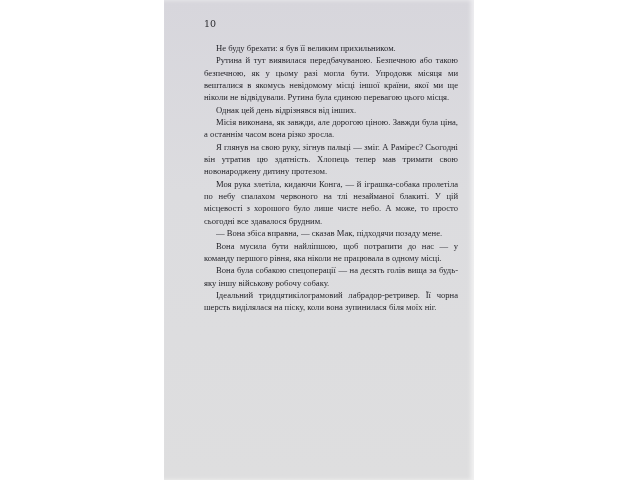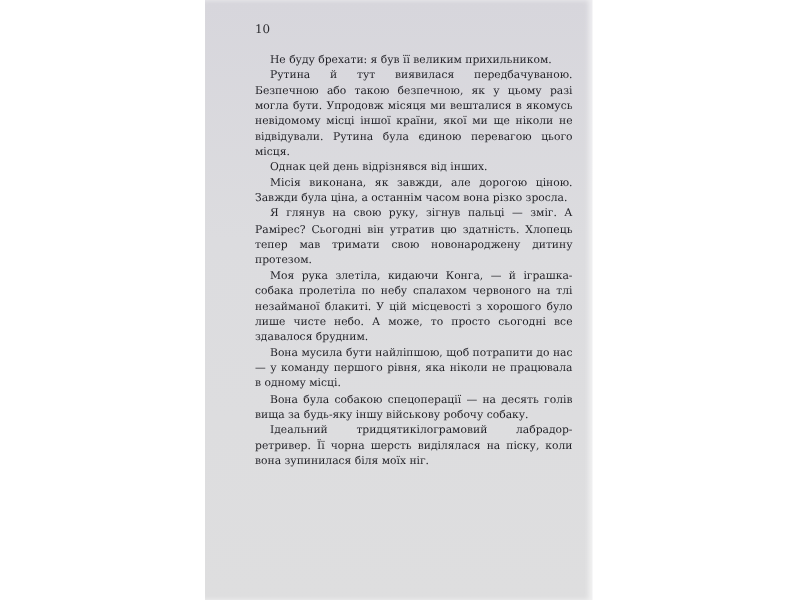--- a/index.html
+++ b/index.html
@@ -35,34 +35,36 @@
       font-family: "DejaVu Serif", serif;
       font-size: 8.6px;
       line-height: 12.35px;
       color: #1f1f25;
       text-align: justify;
     }
     .text-block p {
       margin: 0;
       text-indent: 12px;
       hyphens: manual;
+      font-family: Liberation Serif, serif;
     }
     .text-block p.first {
       text-indent: 12px;
     }
   </style>
 </head>
 <body>
 
 <div class="page">
   <div class="page-number">10</div>
   <div class="text-block">
     <p class="first">Не буду брехати: я був її великим прихильником.</p>
     <p>Рутина й тут виявилася передбачуваною. Безпечною або такою безпечною, як у цьому разі могла бути. Упродовж місяця ми вешталися в якомусь невідомому місці іншої країни, якої ми ще ніколи не відвідували. Рутина була єдиною перевагою цього місця.</p>
     <p>Однак цей день відрізнявся від інших.</p>
     <p>Місія виконана, як завжди, але дорогою ціною. Завжди була ціна, а останнім часом вона різко зросла.</p>
     <p>Я глянув на свою руку, зігнув пальці — зміг. А Рамірес? Сьогодні він утратив цю здатність. Хлопець тепер мав тримати свою новонароджену дитину протезом.</p>
     <p>Моя рука злетіла, кидаючи Конга, — й іграшка-собака пролетіла по небу спалахом червоного на тлі незайманої блакиті. У цій місцевості з хорошого було лише чисте небо. А може, то просто сьогодні все здавалося брудним.</p>
+    <p>— Вона збіса вправна, — сказав Мак, підходячи позаду мене.</p>
     <p>Вона мусила бути найліпшою, щоб потрапити до нас — у команду першого рівня, яка ніколи не працювала в одному місці.</p>
     <p>Вона була собакою спецоперації — на десять голів вища за будь-яку іншу військову робочу собаку.</p>
     <p>Ідеальний тридцятикілограмовий лабрадор-ретривер. Її чорна шерсть виділялася на піску, коли вона зупинилася біля моїх ніг.</p>
   </div>
 </div>
 
 </body></html>

